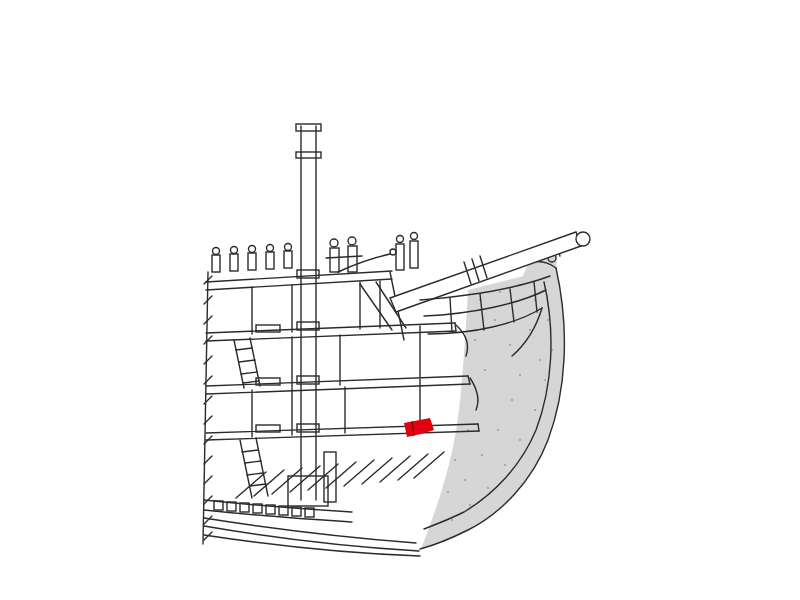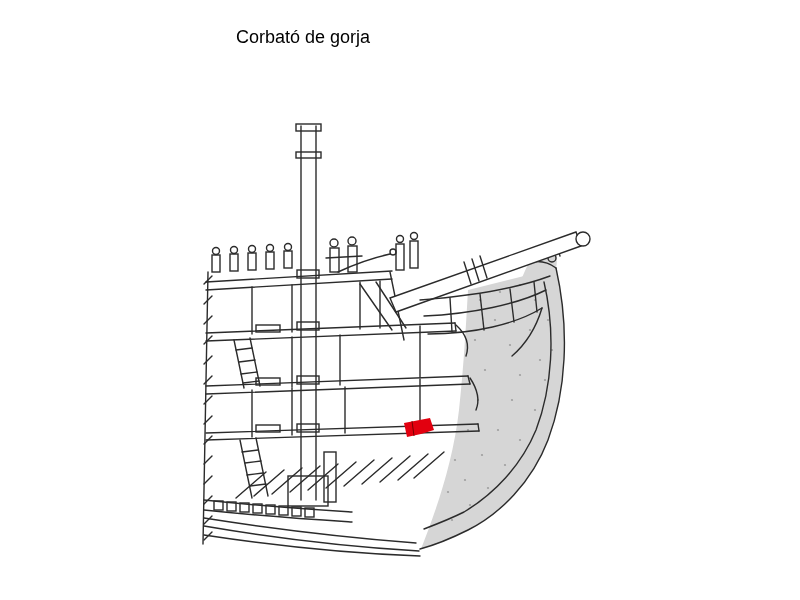--- a/index.html
+++ b/index.html
@@ -19,21 +19,20 @@
     color: #000000;
     white-space: nowrap;
   }
   svg { position: absolute; left: 0; top: 0; }
 </style>
 </head>
 <body>
 
 <div class="stage">
 
-  <div class="figure-title">Corbató de gorja</div>
 
   <svg width="800" height="600" viewBox="0 0 800 600">
 
     <g>
       <path d="M468,290 L556,268 C570,330 566,392 548,440 C532,482 500,514 468,530
                C450,539 436,545 421,549 C437,508 453,462 459,410 C464,364 466,324 468,290 Z" fill="#d6d6d6"></path>
       <path d="M518,292 L556,268 C560,252 550,242 540,248 C530,258 522,274 518,292 Z" fill="#d6d6d6"></path>
       <g fill="#9f9f9f">
         <circle cx="480" cy="300" r="1.1"></circle>
           <circle cx="500" cy="292" r="1.1"></circle>

